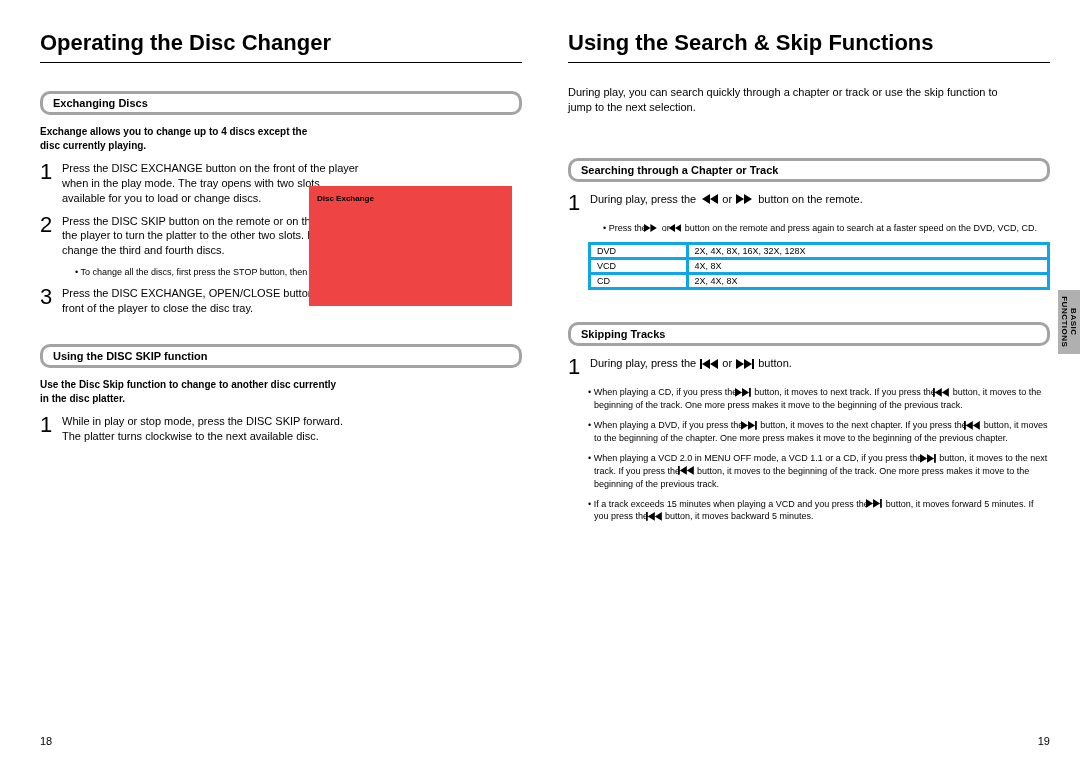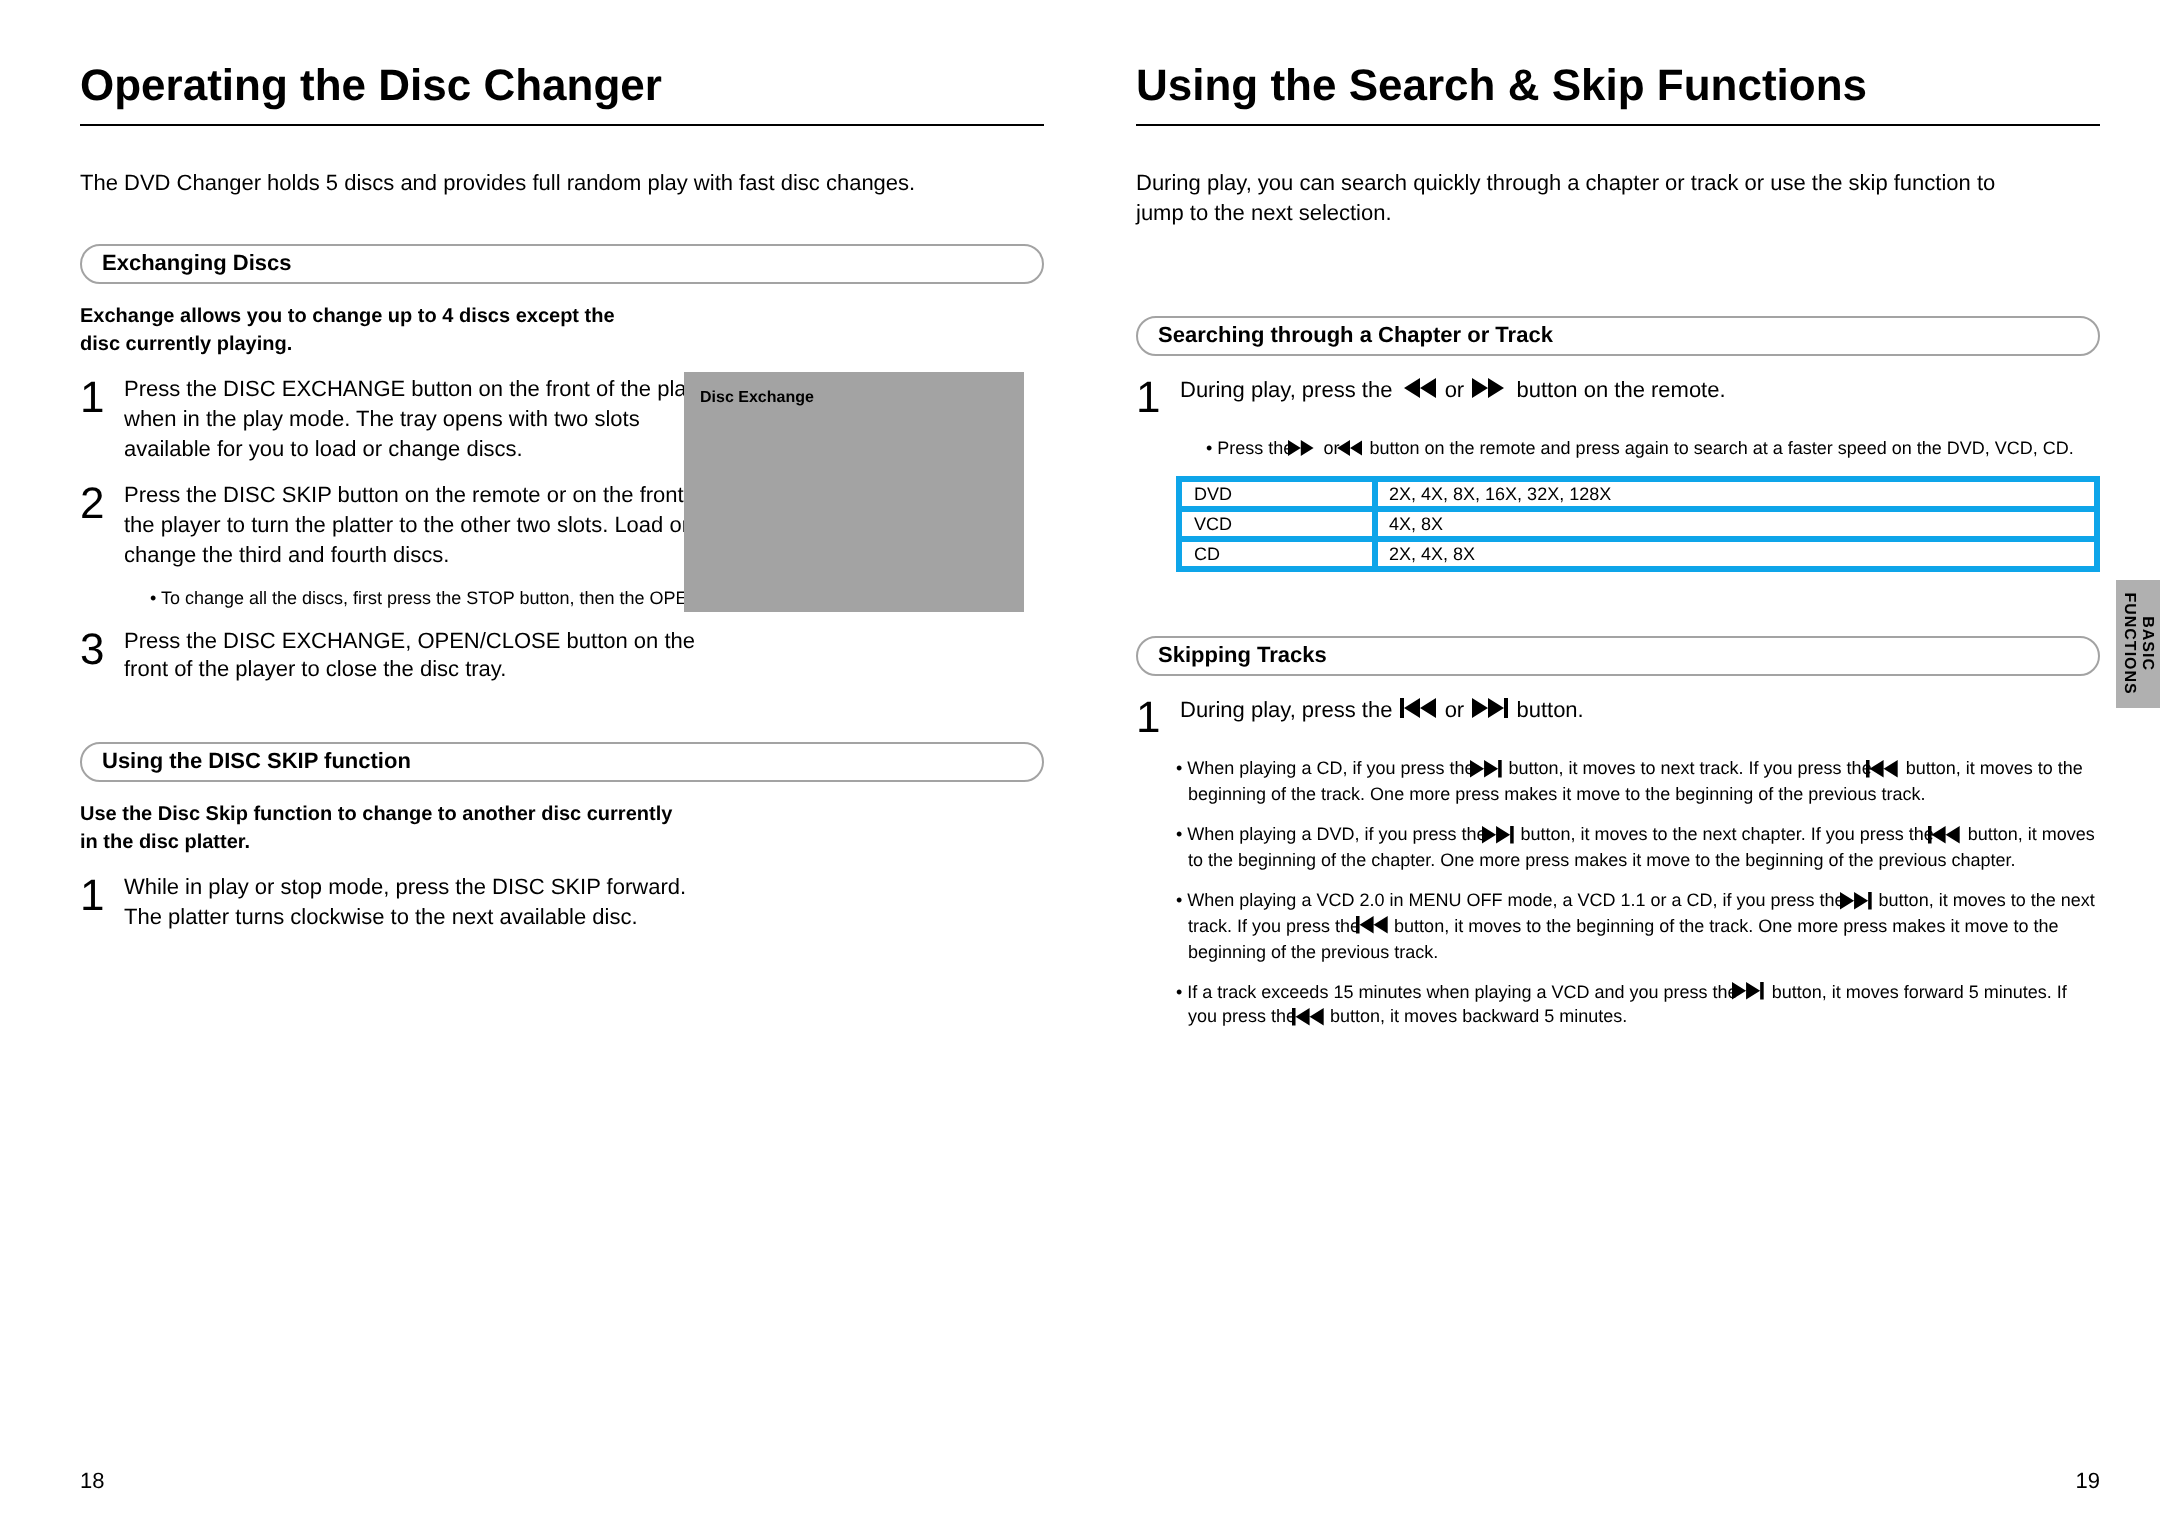--- a/index.html
+++ b/index.html
@@ -2,30 +2,30 @@
 <html><head>
 <meta charset="utf-8">
 <style>
   html,body{margin:0;padding:0;background:#fff;font-family:Arial,Helvetica,sans-serif;color:#000}
   .page{width:1080px;height:763px;position:relative;box-sizing:border-box;padding:30px 30px 10px 40px;display:flex;gap:46px}
   .col{flex:1;display:flex;flex-direction:column;position:relative}
   .title{font-size:22px;font-weight:bold;margin:0 0 2px 0}
   .title.right{text-align:left}
   hr.rule{border:none;border-top:1px solid #000;margin:4px 0 22px 0}
   .intro{font-size:11px;line-height:1.4;margin-bottom:16px}
-  .subhead{display:inline-block;font-size:11px;font-weight:bold;border:1px solid #a3a3a3;border-radius:10px;padding:3px 10px 3px 10px;margin:6px 0 10px 0}
+  .subhead{display:inline-block;font-size:11px;font-weight:bold;border:3px solid #a3a3a3;border-radius:10px;padding:3px 10px 3px 10px;margin:6px 0 10px 0}
   .boldline{font-size:10px;font-weight:bold;line-height:1.4;margin-bottom:8px}
   .step{display:flex;gap:6px;margin-bottom:8px;max-width:320px}
   .stepnum{font-size:22px;line-height:1;font-weight:normal;width:16px;flex-shrink:0}
   .steptext{font-size:11px;line-height:1.35;}
   .note{margin-left:20px;font-size:9px;line-height:1.35;margin-bottom:8px}
   .note ul{margin:0;padding-left:8px}
   .note li{list-style:none;padding-left:13px;text-indent:-6px}
   .note li::before{content:"• ";}
-  .img-ph{position:absolute;right:10px;top:156px;width:170px;height:120px;background:#a3a3a3}
+  .img-ph{position:absolute;right:10px;top:156px;width:203px;height:120px;background:#ef4444}
   .img-ph .lbl{position:absolute;left:8px;top:8px;font-size:8px;font-weight:bold}
   .speedtbl{border-collapse:collapse;font-size:9px;margin-left:20px;margin-bottom:6px}
   .speedtbl td{border:3px solid #0ea5e9;padding:1px 6px}
   .tab{position:absolute;right:-30px;top:260px;width:22px;height:64px;background:#b0b0b0;display:flex;align-items:center;justify-content:center}
   .tab-inner{transform:rotate(90deg);font-size:8px;font-weight:bold;letter-spacing:.5px;white-space:nowrap;text-align:center;line-height:1.1}
   .pagenum{position:absolute;bottom:6px;font-size:11px}
   .pagenum.left{left:0}
   .pagenum.right{right:0}
   .ico{display:inline-block;vertical-align:middle;margin:0 1px}
   .inline-ico svg{vertical-align:-1px}
@@ -51,21 +51,20 @@
         <path d="M0 0 L8 5 L0 10 Z M8 0 L16 5 L8 10 Z M16 0 h2 v10 h-2 Z" fill="#000"></path>
       </g>
   </defs>
 </svg>
 
 <div class="page">
 
   <div class="col">
     <h1 class="title">Operating the Disc Changer</h1>
     <hr class="rule">
-    <div class="intro">The DVD Changer holds 5 discs and provides full random play with fast disc changes.</div>
 
     <div class="subhead">Exchanging Discs</div>
     <div class="boldline" style="max-width:280px">Exchange allows you to change up to 4 discs except the  disc currently playing.</div>
 
     <div class="step">
       <div class="stepnum">1</div>
       <div class="steptext">Press the DISC EXCHANGE button on the front of the player when in the play mode. The tray opens with two slots available for you to load or change discs.</div>
     </div>
     <div class="step">
       <div class="stepnum">2</div>

